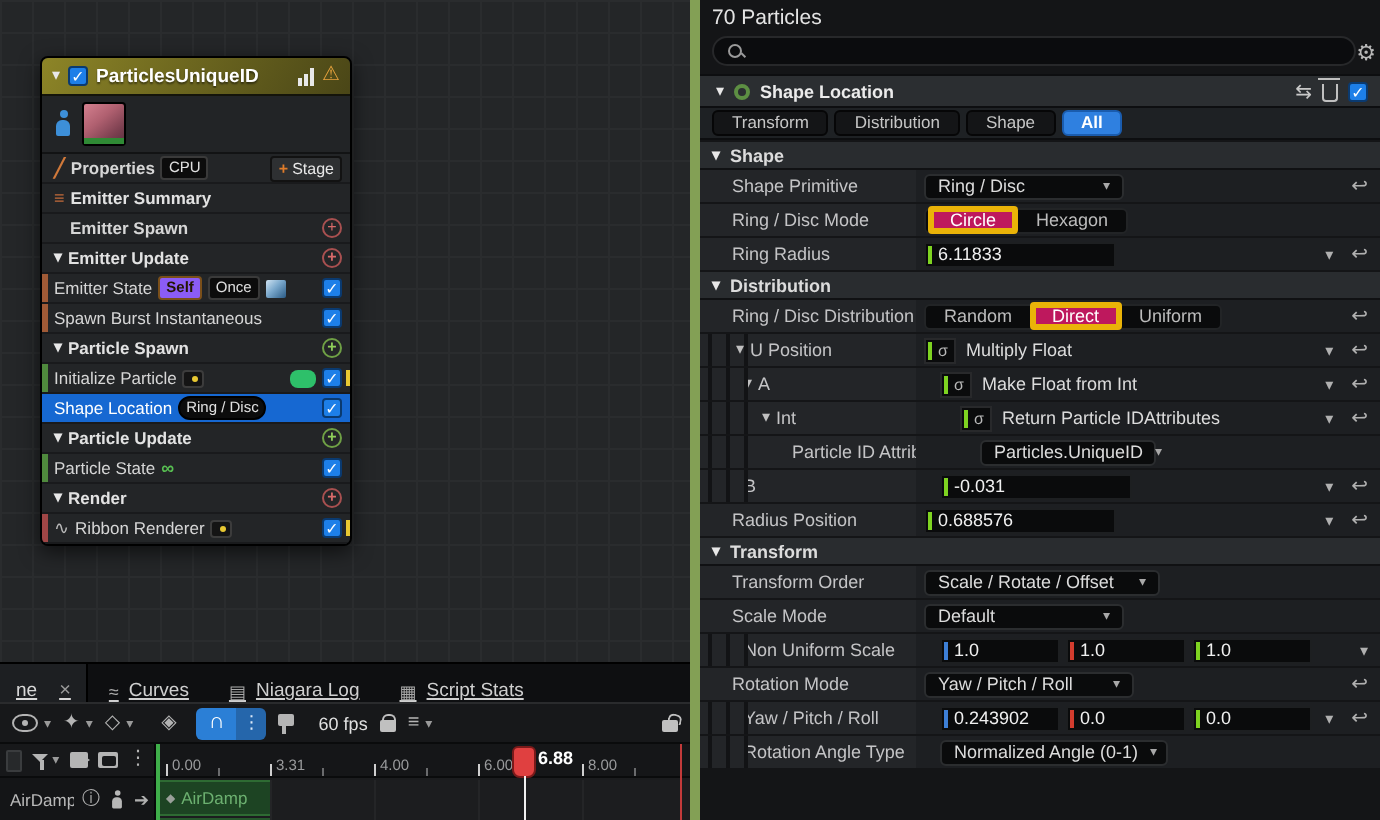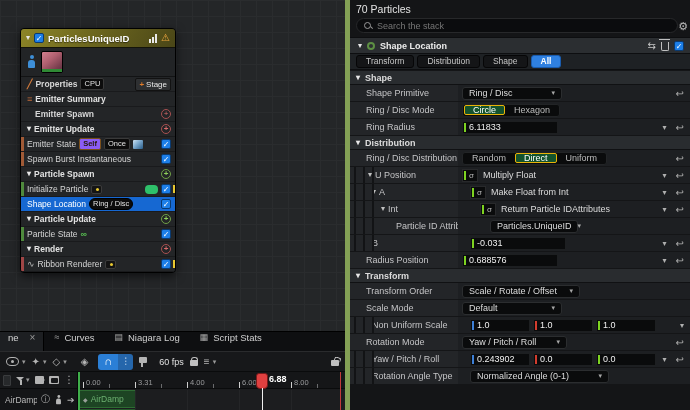--- a/index.html
+++ b/index.html
@@ -125,34 +125,34 @@
     align-items:center; gap:6px; padding:0 6px; color:#dcdcdc; white-space:nowrap; }
   .dd .caret { color:#a8a8a8; font-size:7px; margin-left:auto; }
   .inp { background:#0a0b0c; border:1px solid #1d1f21; height:13px; width:96px; display:flex;
     align-items:center; color:#f0f0f0; position:relative; padding-left:6px; }
   .inp .vbar { position:absolute; left:1px; top:1px; bottom:1px; width:2px; }
   .vbar.g{background:#7ed321;} .vbar.b{background:#3d7fd6;} .vbar.r{background:#d23c2e;}
   .inp.tri { width:60px; }
   .seg { background:#0a0b0c; border:1px solid #222426; border-radius:3px; height:13px; display:flex;
     align-items:center; padding:1px; gap:1px; }
   .seg span { padding:0 8px; line-height:10px; color:#bcbcbc; border-radius:2px; }
-  .seg span.on { background:#14532d; color:#fff; border:1px solid #eab308; line-height:8px; }
+  .seg span.on { background:#be185d; color:#fff; border:3px solid #eab308; line-height:8px; }
   .dyn { display:flex; align-items:center; gap:5px; }
   .dynbox { background:#0a0b0c; border:1px solid #28292b; height:13px; width:16px; display:flex;
     align-items:center; justify-content:center; color:#b8b8b8; font-size:8px; position:relative; padding-left:3px; }
   .dynbox .vbar { position:absolute; left:1px; top:1px; bottom:1px; width:2px; background:#7ed321; }
   .dynlabel { color:#dcdcdc; }
   .rc { position:absolute; right:6px; display:flex; align-items:center; gap:9px; }
   .rc .caret { color:#b0b0b0; font-size:8px; }
   .rc .reset { color:#b0b0b0; font-size:10px; }
 
   
   #bottom { position:absolute; left:0; top:331px; width:345px; height:79px; background:#121315; border-top:1px solid #000; }
   .tabs-row { height:19px; background:#0e0f11; display:flex; align-items:stretch; }
-  .tab { display:flex; align-items:flex-start; gap:5px; padding:0 10px; color:#cfcfcf; font-size:9.5px; }
+  .tab { display:flex; align-items:flex-end; gap:5px; padding:0 10px; color:#cfcfcf; font-size:9.5px;text-decoration:underline; }
   .tab .ticon { color:#a8a8a8; font-size:9px; }
   .tab.partial { background:#1d1f22; border-right:1px solid #000; color:#d8d8d8; padding:0 8px; }
   .tab .close { color:#9a9a9a; font-size:10px; margin-left:6px; }
 
   .toolbar-row { height:21px; background:#17181a; display:flex; align-items:center; gap:6px; padding:0 6px;
     border-top:1px solid #2a2b2d; border-bottom:1px solid #0a0b0c; color:#b4b4b4; }
   .ti { font-size:10px; color:#b4b4b4; line-height:1; }
   .tchev { font-size:7px; color:#9a9a9a; margin-left:-3px; }
   .icon-eye { position:relative; width:13px; height:9px; border:1.3px solid #b4b4b4; border-radius:50%/60%; }
   .icon-eye::after { content:""; position:absolute; left:3.6px; top:1.6px; width:3px; height:3px; border-radius:50%; background:#b4b4b4; }
@@ -421,21 +421,20 @@
       </div>
     </div>
   </div>
 
   <div id="divider"></div>
 
   <div id="right">
     <div id="panel-title">70 Particles</div>
     <div id="searchbar">
       <span class="icon-search"></span>
-      <input placeholder="Search the stack" style="">
       <span class="gear">⚙</span>
     </div>
 
     <div class="module-row">
       <span class="chev">▾</span>
       <span class="icon-ring"></span>
       <span class="module-title">Shape Location</span>
       <span class="mi">⇆</span>
       <span class="icon-trash"></span>
       <span class="cb">✓</span>
@@ -684,21 +683,21 @@
         <span class="rc">
           <span class="caret">▾</span>
           <span class="reset">↩</span>
         </span>
       </div>
     </div>
 
     <div class="pr">
       <div class="lbl lv1 guides">Rotation Angle Type</div>
       <div class="val v1">
-        <span class="dd" style="width:139px;">
+        <span class="dd" style="width:114px;">
           <span>Normalized Angle (0-1)</span>
           <span class="caret">▾</span>
         </span>
       </div>
     </div>
 
   </div>
 </div>
 
 </body></html>

